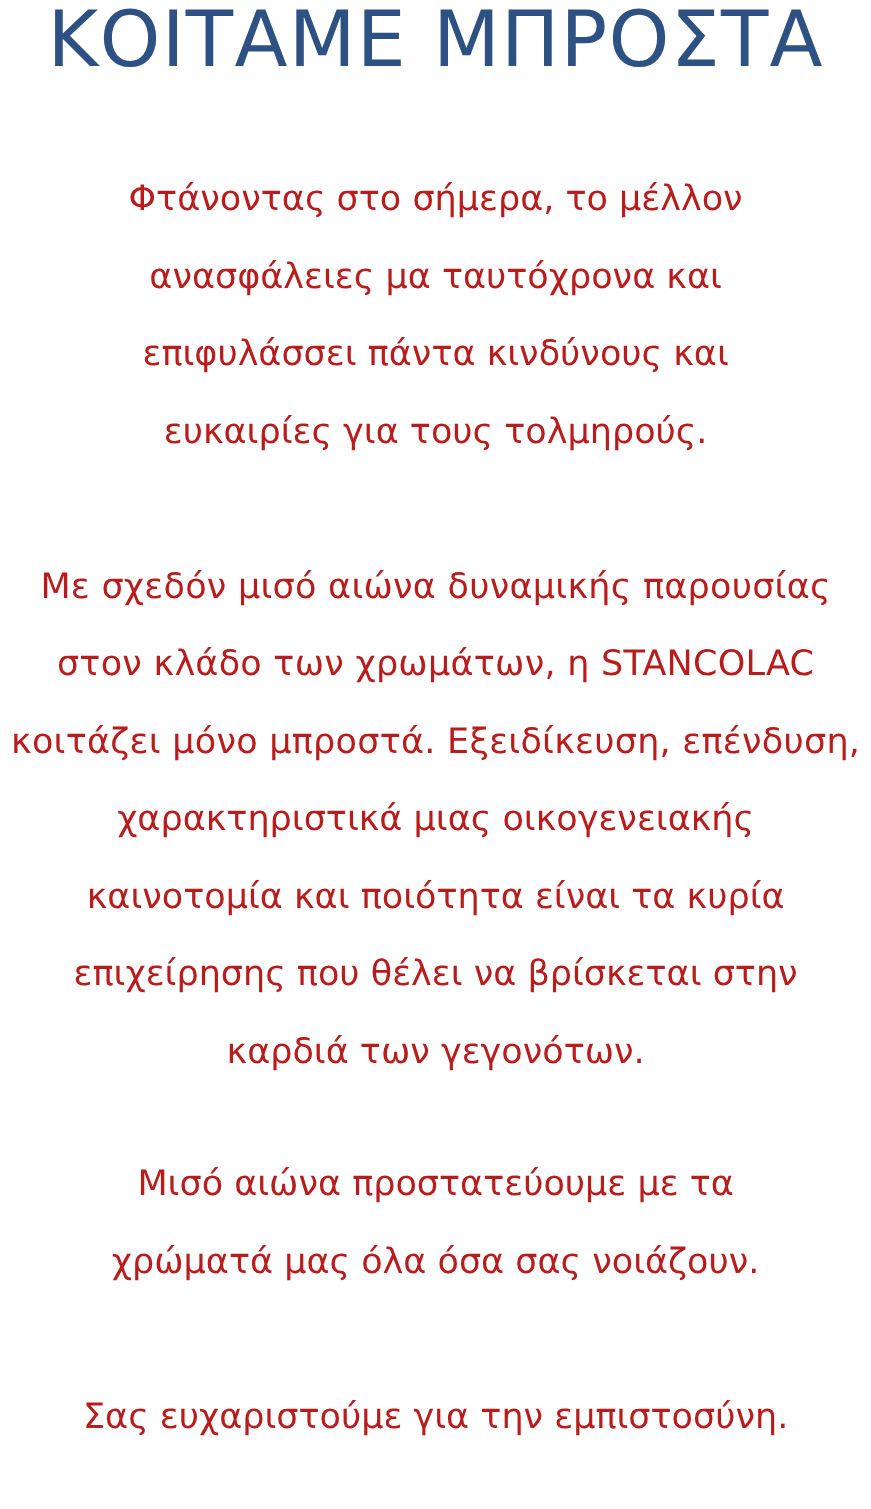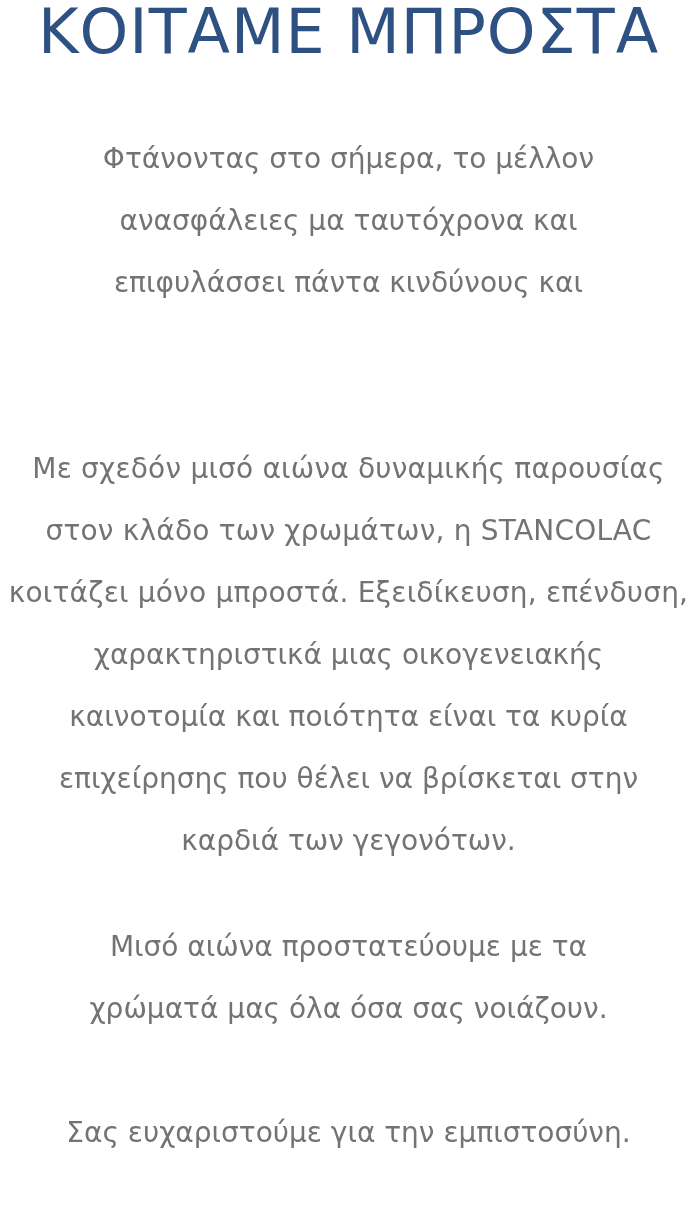--- a/index.html
+++ b/index.html
@@ -40,21 +40,21 @@
     width: 697px;
     text-align: center;
     color: #3c6896;
     font-family: "DejaVu Sans", sans-serif;
     font-weight: 400;
     white-space: nowrap;
   }
   .para {
     font-size: 28px;
     line-height: 62px;
-    color: #737373;
+    color: #b91c1c;
   }
   .p1 { top: 128px; }
   .p2 { top: 438px; }
   .p3 { top: 916px; }
   .p4 { top: 1102px; }
   .line {
     display: block;
   }
   .wide {
     letter-spacing: 0.2px;
@@ -64,20 +64,21 @@
 <body>
 
 <div class="page">
 
   <div class="headline">ΚΟΙΤΑΜΕ ΜΠΡΟΣΤΑ</div>
 
   <div class="body-block para p1">
     <span class="line">Φτάνοντας στο σήμερα, το μέλλον</span>
     <span class="line">ανασφάλειες μα ταυτόχρονα και</span>
     <span class="line">επιφυλάσσει πάντα κινδύνους και</span>
+    <span class="line">ευκαιρίες για τους τολμηρούς.</span>
   </div>
 
   <div class="body-block para p2">
     <span class="line wide">Με σχεδόν μισό αιώνα δυναμικής παρουσίας</span>
     <span class="line wide">στον κλάδο των χρωμάτων, η STANCOLAC</span>
     <span class="line wide">κοιτάζει μόνο μπροστά. Εξειδίκευση, επένδυση,</span>
     <span class="line">χαρακτηριστικά μιας οικογενειακής</span>
     <span class="line">καινοτομία και ποιότητα είναι τα κυρία</span>
     <span class="line">επιχείρησης που θέλει να βρίσκεται στην</span>
     <span class="line">καρδιά των γεγονότων.</span>

